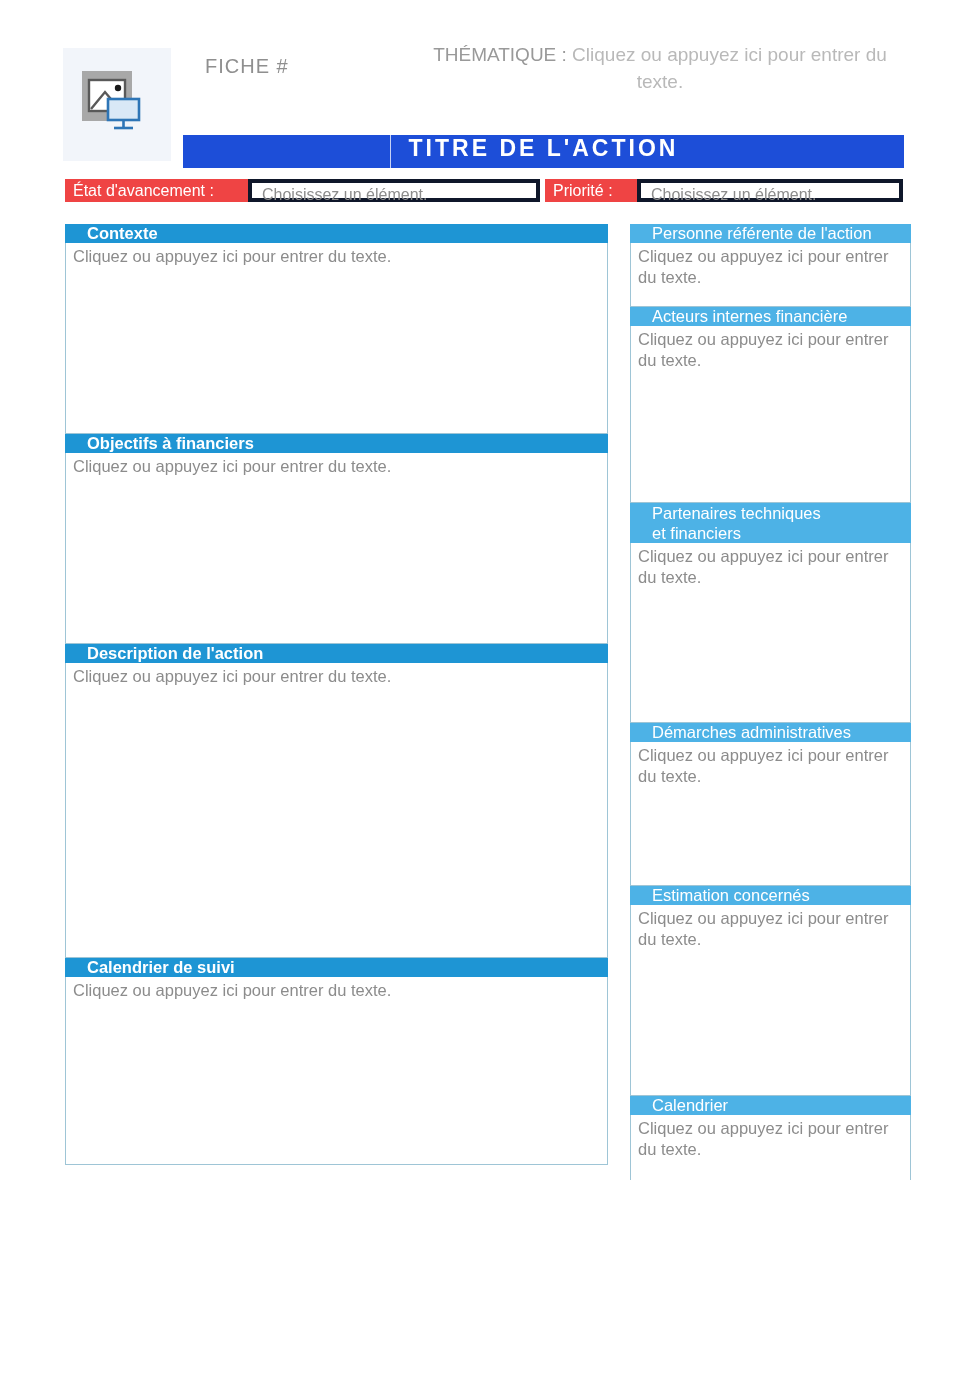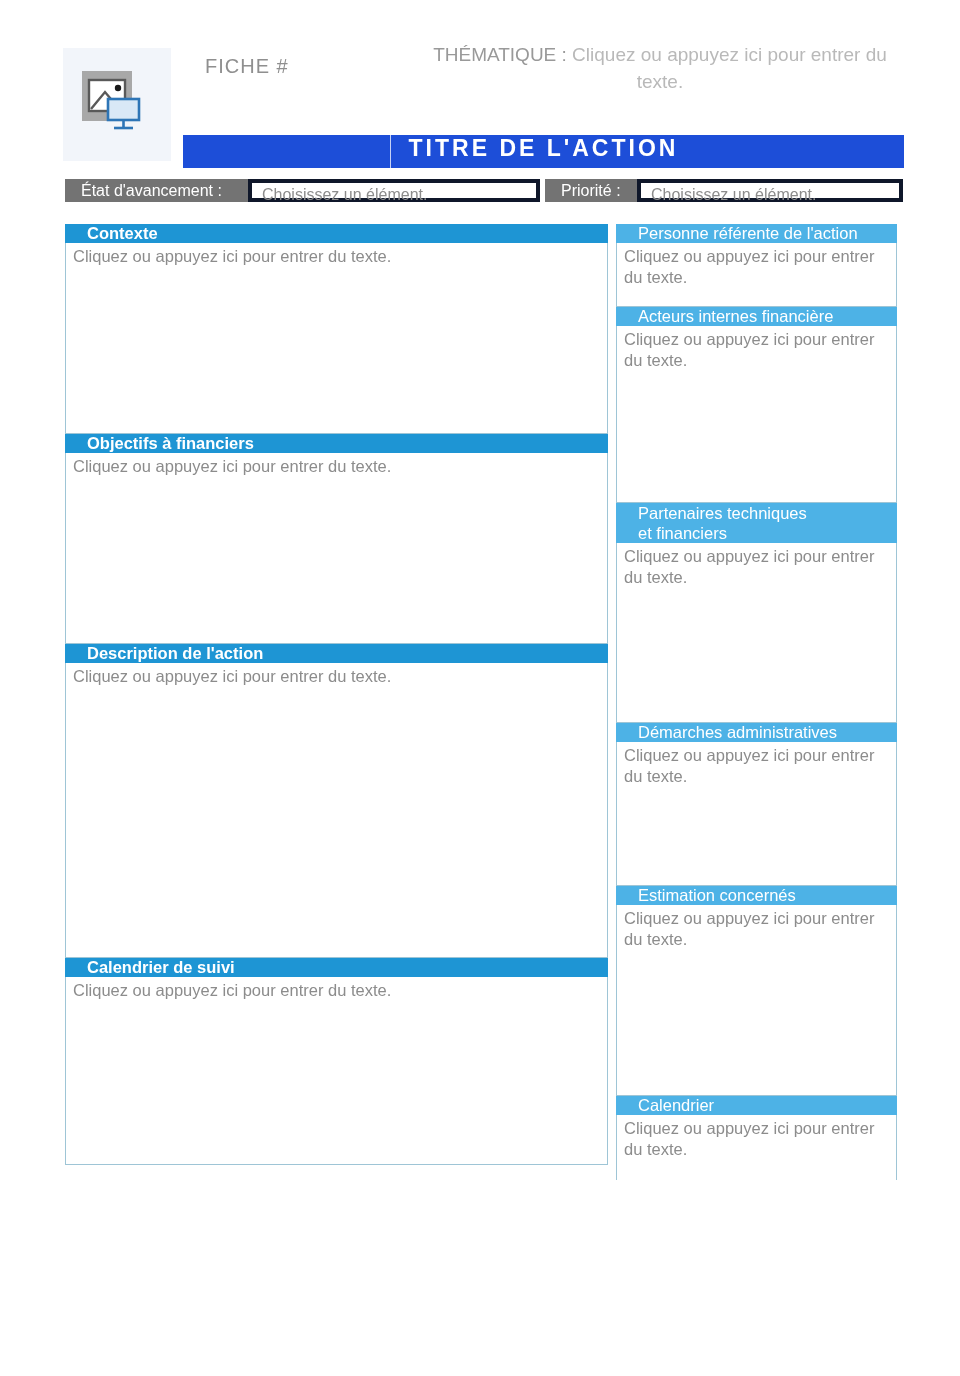--- a/index.html
+++ b/index.html
@@ -15,31 +15,31 @@
   .them-label{color:#999999;}
   .them-ph{color:#b9b9b9;cursor:text;}
 
   .banner{position:absolute;left:183px;top:135px;width:721px;height:33px;background:#1d4ed8;
           display:flex;justify-content:center;}
   .banner-title{color:#ffffff;font-weight:bold;font-size:23px;letter-spacing:3px;}
   .banner-cursor{position:absolute;left:207px;top:0;width:1px;height:33px;background:rgba(255,255,255,.75);}
 
   
   .srow{position:absolute;top:179px;height:23px;font-size:16px;line-height:23px;box-sizing:border-box;}
-  .slabel{background:#737373;color:#ffffff;padding-left:16px;}
+  .slabel{background:#ef4444;color:#ffffff;padding-left:8px;}
   .svalue{background:#ffffff;border:4px solid #0f172a;color:#8c8c8c;padding-left:10px;cursor:pointer;}
   #etat-label{left:65px;width:183px;}
   #etat-value{left:248px;width:292px;}
   #prio-label{left:545px;width:92px;}
   #prio-value{left:637px;width:266px;}
 
   
   .col{position:absolute;top:224px;}
   #col-left{left:65px;width:543px;}
-  #col-right{left:616px;width:281px;border-radius:16px;}
+  #col-right{left:630px;width:281px;border-radius:16px;}
   .hd{box-sizing:border-box;color:#ffffff;font-size:16.5px;line-height:19px;height:19px;
       padding:0 22px;white-space:pre-line;overflow:hidden;}
   .hd.dk{background:#1e95d4;font-weight:bold;}
   .hd.lt{background:#4db2e6;font-weight:normal;}
   .hd.two{height:40px;line-height:20px;}
   .bd{box-sizing:border-box;background:#ffffff;border:1px solid #9ec5d6;border-top:none;
       color:#8c8c8c;font-size:16.5px;line-height:1.28;padding:3px 7px;cursor:text;}
 </style>
 </head>
 <body>

